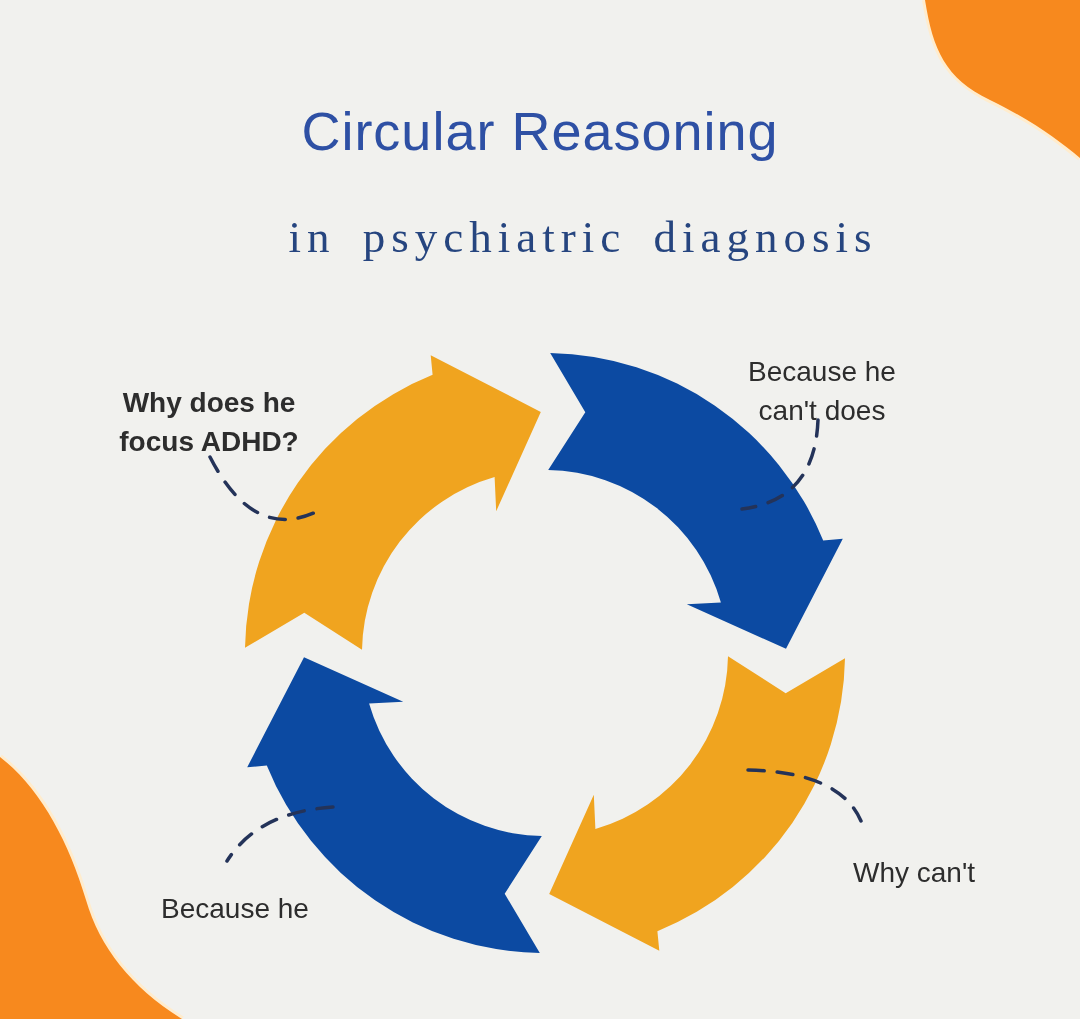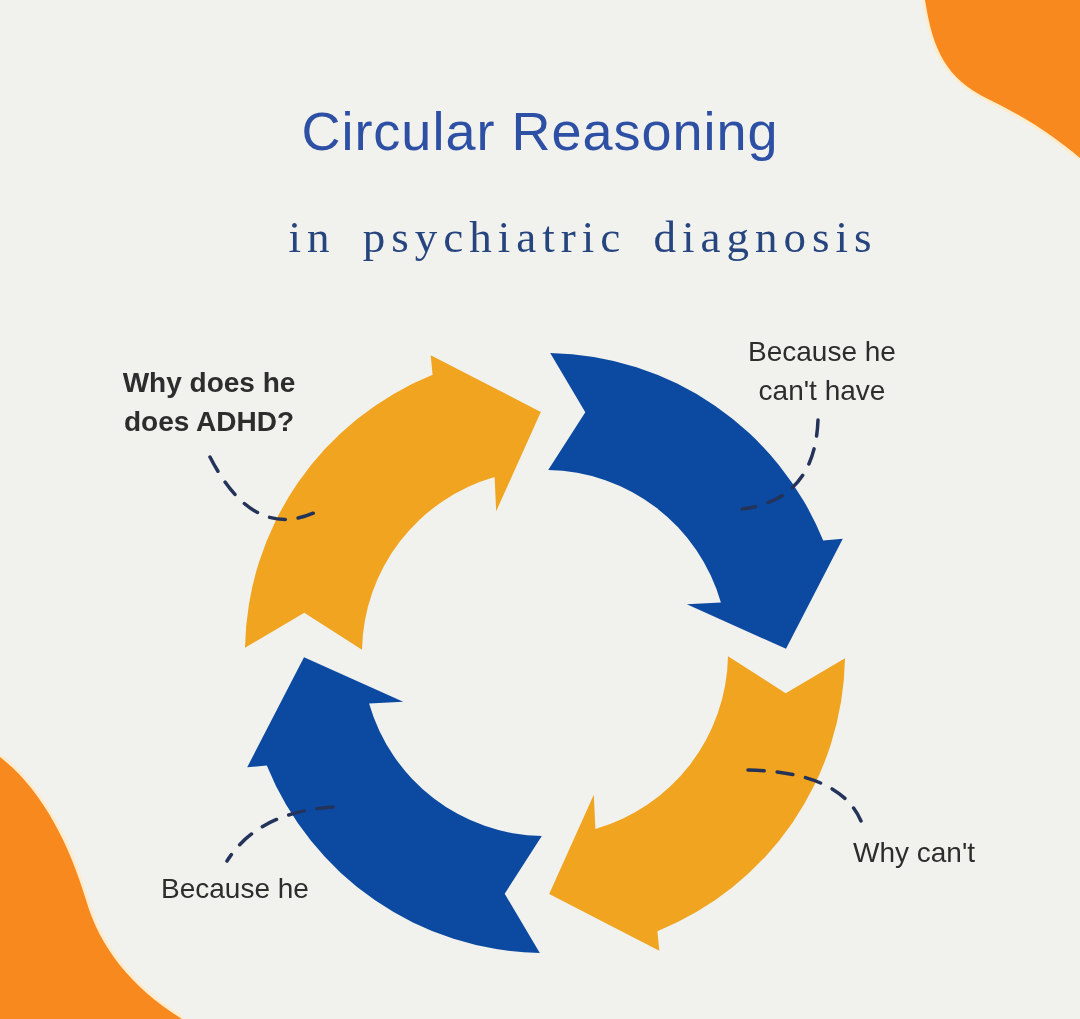--- a/index.html
+++ b/index.html
@@ -24,21 +24,21 @@
   .subtitle{
     position:absolute;top:211px;left:0;width:100%;margin:0;
     text-align:center;font-size:45px;font-weight:400;
     letter-spacing:6px;word-spacing:10px;
     color:var(--subtitle-navy);
     font-family:"Liberation Serif",serif;
     padding-left:43px;
   }
   .label{
     position:absolute;width:230px;text-align:center;
-    font-size:28px;line-height:1.38;color:var(--label-text);
+    font-size:28px;line-height:1.38;color:var(--label-text);margin-top:20px;
   }
   #label-0{left:94px;top:364px;font-weight:bold;}
   #label-1{left:707px;top:333px;}
   #label-2{left:799px;top:834px;}
   #label-3{left:120px;top:870px;}
   .connector{fill:none;stroke-width:3.5;stroke-dasharray:16 13;stroke-linecap:round;}
   .halo{fill:none;stroke-width:6;}
 </style>
 </head>
 <body>
@@ -63,25 +63,25 @@
     <path class="connector" d="M 818,420 Q 815,500 742,509" stroke="#243359"></path>
     <path class="connector" d="M 748,770 Q 840,772 861,821" stroke="#243359"></path>
     <path class="connector" d="M 333,807 Q 258,812 227,861" stroke="#243359"></path>
   </svg>
 
   <h1 class="title">Circular Reasoning</h1>
   <h2 class="subtitle">in psychiatric diagnosis</h2>
 
   <div class="label" id="label-0">
     <div>Why does he</div>
-    <div>does ADHD?</div>
+    <div>focus ADHD?</div>
   </div>
   <div class="label" id="label-1">
     <div>Because he</div>
-    <div>can't have</div>
+    <div>can't does</div>
   </div>
   <div class="label" id="label-2">
     <div>Why can't</div>
   </div>
   <div class="label" id="label-3">
     <div>Because he</div>
   </div>
 
 </div>
 

